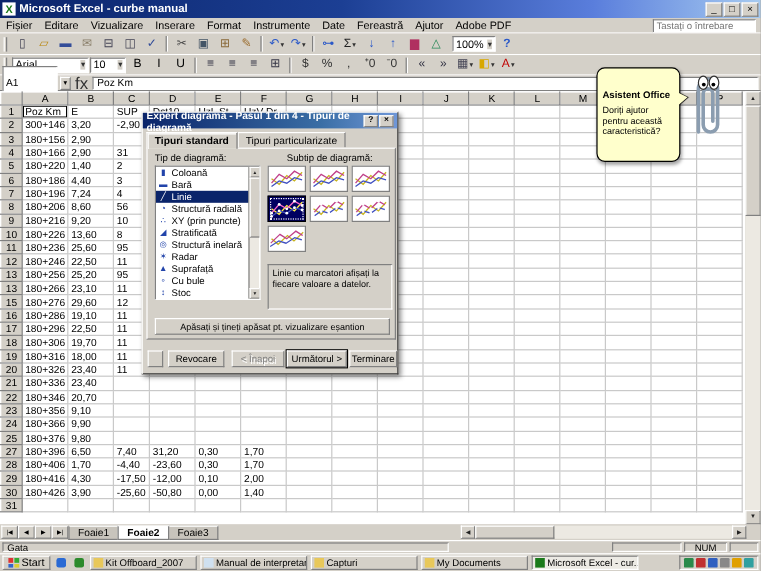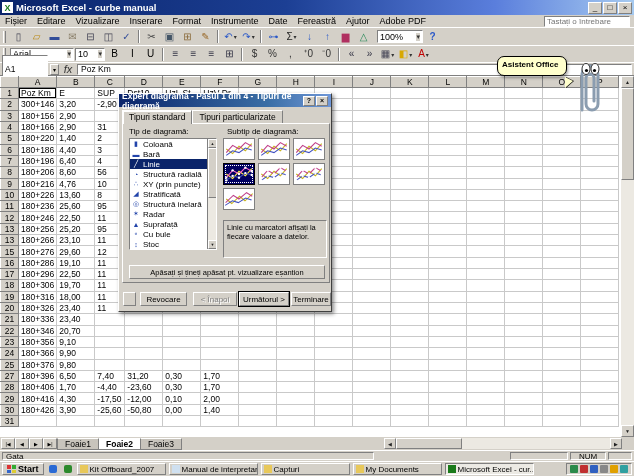--- a/index.html
+++ b/index.html
@@ -33,29 +33,29 @@
 .grip{width:3px;height:12px;border-left:1px solid #fff;border-right:1px solid #808080;margin-right:3px}
 .flexrows{display:contents}
 .tbtn{width:17px;height:15px;display:flex;align-items:center;justify-content:center;flex:none}
 .tbtn .g{font-size:10px;line-height:1}
 .tbtn.sep{width:5px}
 .tbtn.sep{border-left:1px solid #808080;border-right:1px solid #fff;height:13px;width:2px;margin:0 2px}
 .tbtn.dd::after{content:"▾";font-size:6px;margin-left:1px;color:#333}
 .combo{height:13px;background:#fff;border:1px solid;border-color:#808080 #fff #fff #808080;
   display:flex;align-items:center;justify-content:space-between;padding:0 2px;font-size:9px;flex:none}
 .combo .dar{font-size:7px;color:#333;background:#d4d0c8;margin-left:3px}
-.fontbox{width:64px}.sizebox{width:30px}.zoombox{width:46px;margin-left:4px}
+.fontbox{width:64px}.sizebox{width:30px}.zoombox{width:36px;margin-left:4px}
 
 
 .formulabar{position:absolute;left:0;top:63px;width:634px;height:13px;background:#d4d0c8;
   display:flex;align-items:center;gap:2px;padding:0 2px;border-bottom:1px solid #808080}
 .namebox{width:46px;height:29px;background:#fff;border:1px solid;border-color:#808080 #fff #fff #808080;
   font-size:8.5px;padding:0 2px;display:flex;align-items:center}
 .nbdrop{width:9px;height:11px;font-size:6px;display:flex;align-items:center;justify-content:center}
-.fxbtn{width:14px;font-style:italic;font-size:11px;color:#333;text-align:center}
+.fxbtn{width:14px;font-size:14px;color:#333;text-align:center}
 .fedit{flex:1;height:11px;background:#fff;border:1px solid;border-color:#808080 #fff #fff #808080;
   font-size:8.5px;padding:0 3px;display:flex;align-items:center}
 
 
 .gridwrap{position:absolute;left:0;top:76px;width:621px;height:361px;overflow:hidden;background:#fff}
 #sheet{border-collapse:collapse;table-layout:fixed}
 #sheet tr{height:11.32px}
 .hd{background:#d4d0c8;border:1px solid;border-color:#fff #808080 #808080 #fff;
   text-align:center;font-size:8.5px;overflow:hidden}
 .cell{border-right:1px solid #c9c9c9;border-bottom:1px solid #c9c9c9;font-size:8.5px;
@@ -82,21 +82,21 @@
 
 .statusbar{position:absolute;left:0;top:450px;width:634px;height:11px;background:#d4d0c8;
   display:flex;gap:2px;padding:1px 2px;border-top:1px solid #fff}
 .sbpanel{border:1px solid;border-color:#808080 #fff #fff #808080;font-size:8px;
   padding:0 3px;display:flex;align-items:center;background:#d4d0c8}
 .sbready{width:372px}.sbspace{flex:1}.sbcalc{width:58px}.sbnum{width:36px;justify-content:center}.sbend{width:24px}
 
 
 .taskbar{position:absolute;left:0;top:461px;width:634px;height:15px;background:#d4d0c8;
   border-top:1px solid #fff;display:flex;align-items:center;gap:3px;padding:0 2px}
-.startbtn{height:12px;display:flex;align-items:center;gap:2px;padding:0 4px;font-weight:bold;font-size:9px;flex:none}
+.startbtn{height:12px;display:flex;align-items:center;gap:2px;padding:0 4px;font-weight:normal;font-size:9px;flex:none}
 .flag{width:9px;height:8px;display:grid;grid-template-columns:4px 4px;grid-template-rows:3.5px 3.5px;gap:1px;flex:none}
 .flag i{display:block}
 .ql{width:12px;height:11px;display:flex;align-items:center;justify-content:center;flex:none}
 .ql i{width:8px;height:8px;display:block;border-radius:2px}
 .taskbtns{display:contents}
 .taskbtn{width:89px;height:12px;display:flex;align-items:center;gap:2px;padding:0 2px;
   font-size:8px;white-space:nowrap;overflow:hidden;flex:none}
 .taskbtn.active{border-color:#808080 #fff #fff #808080;background:#eceae4}
 .ticon{width:8px;height:8px;flex:none}
 .tray{margin-left:auto;height:12px;border:1px solid;border-color:#808080 #fff #fff #808080;
@@ -106,26 +106,26 @@
 
 .dialog{position:absolute;left:118px;top:93px;width:214px;height:219px;background:#d4d0c8;
   border:1px solid;border-color:#fff #404040 #404040 #fff;box-shadow:2px 2px 4px rgba(0,0,0,.45);z-index:10}
 .dlgtitle{height:13px;background:linear-gradient(90deg,#0a246a,#3a6ea5 70%,#6f97d8);
   color:#fff;font-weight:bold;font-size:8.5px;display:flex;align-items:center;padding:0 3px}
 .dlgbtns{margin-left:auto;display:flex;gap:1px}
 .dlgbtn{width:12px;height:10px;font-size:7px;display:flex;align-items:center;justify-content:center;color:#000}
 .tabsrow{position:absolute;left:3px;top:16px;height:13px;display:flex}
 .dtab{padding:0 6px;height:13px;line-height:13px;font-size:8.5px;background:#d4d0c8;
   border:1px solid #808080;border-bottom:none;border-top-color:#fff;border-left-color:#fff}
-.dtab.active{position:relative;z-index:3;height:14px;font-weight:normal;
+.dtab.active{position:relative;z-index:3;height:14px;font-weight:bold;
   box-shadow:inset 1px 1px 0 #fff}
 .tabpage{position:absolute;left:3px;top:29px;width:208px;height:160px;
   border:1px solid;border-color:#fff #808080 #808080 #fff;background:#d4d0c8}
 .plabel{position:absolute;font-size:8px}
-.l1{left:6px;top:3px}.l2{left:104px;top:3px}
+.l1{left:6px;top:3px}.l2{left:116px;top:3px}
 .listbox{position:absolute;left:6px;top:14px;width:88px;height:112px;background:#fff;
   border:1px solid;border-color:#808080 #fff #fff #808080;overflow:hidden}
 .li{height:10px;display:flex;align-items:center;gap:3px;padding-left:2px;font-size:8px;white-space:nowrap}
 .li .licon{width:8px;font-size:7px;color:#2244aa;text-align:center;flex:none}
 .li.sel{background:#0a246a;color:#fff}
 .li.sel .licon{color:#fff}
 .listsb{position:absolute;right:0;top:0;width:9px;height:100%;background:#ece9e2;border-left:1px solid #808080}
 .listsb .sbtn{width:9px;height:9px;font-size:4px}
 .lthumb{position:absolute;left:0;top:9px;width:9px;height:50px}
 .ldown{position:absolute;bottom:0}
@@ -147,21 +147,21 @@
 .dlgfooter{position:absolute;left:0;bottom:5px;width:214px;height:14px}
 .fbtn{position:absolute;height:14px;font-size:8px;display:flex;align-items:center;justify-content:center}
 .dlghelp{left:4px;width:13px}
 .fcancel{left:21px;width:47px}
 .fback{left:74px;width:44px;color:#808080;text-shadow:1px 1px 0 #fff}
 .fnext{left:120px;width:50px;box-shadow:0 0 0 1px #000}
 .ffinish{left:172px;width:40px}
 
 
 .balloon{position:absolute;left:497px;top:56px;width:70px;background:#ffffcc;border:1px solid #000;
-  border-radius:7px;padding:3px 4px;font-size:7.5px;z-index:20;box-shadow:1px 2px 3px rgba(0,0,0,.35);line-height:1.2}
+  border-radius:7px;padding:18px 4px;font-size:7.5px;z-index:20;box-shadow:1px 2px 3px rgba(0,0,0,.35);line-height:1.2}
 .btitle{font-weight:bold;font-size:8px;margin-bottom:2px}
 .bquestion{margin-bottom:2px}
 .opt{display:flex;gap:3px;margin-top:2px;align-items:flex-start}
 .opt .dot{width:5px;height:5px;border-radius:50%;background:#2c50c8;margin-top:1px;flex:none}
 .tail{position:absolute;right:-7px;top:20px;width:0;height:0;
   border-top:4px solid transparent;border-bottom:7px solid transparent;border-left:8px solid #ffffcc;
   filter:drop-shadow(1px 0 0 #000)}
 .clippy{position:absolute;left:567px;top:60px;width:44px;height:58px;z-index:21}
 
 </style>
@@ -543,21 +543,21 @@
             <td class="cell"></td>
             <td class="cell"></td>
             <td class="cell"></td>
             <td class="cell"></td>
             <td class="cell"></td>
             <td class="cell"></td>
           </tr>
           <tr>
             <td class="hd">7</td>
             <td class="cell">180+196</td>
-            <td class="cell">6,40</td>
+            <td class="cell">7,24</td>
             <td class="cell">4</td>
             <td class="cell"></td>
             <td class="cell"></td>
             <td class="cell"></td>
             <td class="cell"></td>
             <td class="cell"></td>
             <td class="cell"></td>
             <td class="cell"></td>
             <td class="cell"></td>
             <td class="cell"></td>
@@ -581,21 +581,21 @@
             <td class="cell"></td>
             <td class="cell"></td>
             <td class="cell"></td>
             <td class="cell"></td>
             <td class="cell"></td>
             <td class="cell"></td>
           </tr>
           <tr>
             <td class="hd">9</td>
             <td class="cell">180+216</td>
-            <td class="cell">4,76</td>
+            <td class="cell">9,20</td>
             <td class="cell">10</td>
             <td class="cell"></td>
             <td class="cell"></td>
             <td class="cell"></td>
             <td class="cell"></td>
             <td class="cell"></td>
             <td class="cell"></td>
             <td class="cell"></td>
             <td class="cell"></td>
             <td class="cell"></td>
@@ -1264,20 +1264,21 @@
       <span class="fbtn raised dlghelp"></span>
       <span class="fbtn raised fcancel">Revocare</span>
       <span class="fbtn raised fback">&lt; Înapoi</span>
       <span class="fbtn raised fnext">Următorul &gt;</span>
       <span class="fbtn raised ffinish">Terminare</span>
     </div>
   </div>
 
   <div class="balloon">
     <div class="btitle">Asistent Office</div>
+    <div class="bquestion">Doriți ajutor pentru această caracteristică?</div>
     <span class="tail"></span>
   </div>
 
   <div class="clippy">
     <svg viewBox="0 0 44 58">
       <path d="M15 50 L15 14 A8 8 0 0 1 31 14 L31 44 A6 6 0 0 1 19 44 L19 18 A4 4 0 0 1 27 18 L27 41" fill="none" stroke="#8b9db0" stroke-width="3" stroke-linecap="round"></path>
       <ellipse cx="19" cy="9" rx="4" ry="5.5" fill="#fff" stroke="#333" stroke-width="1"></ellipse>
       <ellipse cx="28" cy="9" rx="4" ry="5.5" fill="#fff" stroke="#333" stroke-width="1"></ellipse>
       <circle cx="19.5" cy="10.5" r="1.6" fill="#000"></circle>
       <circle cx="27.5" cy="10.5" r="1.6" fill="#000"></circle>

